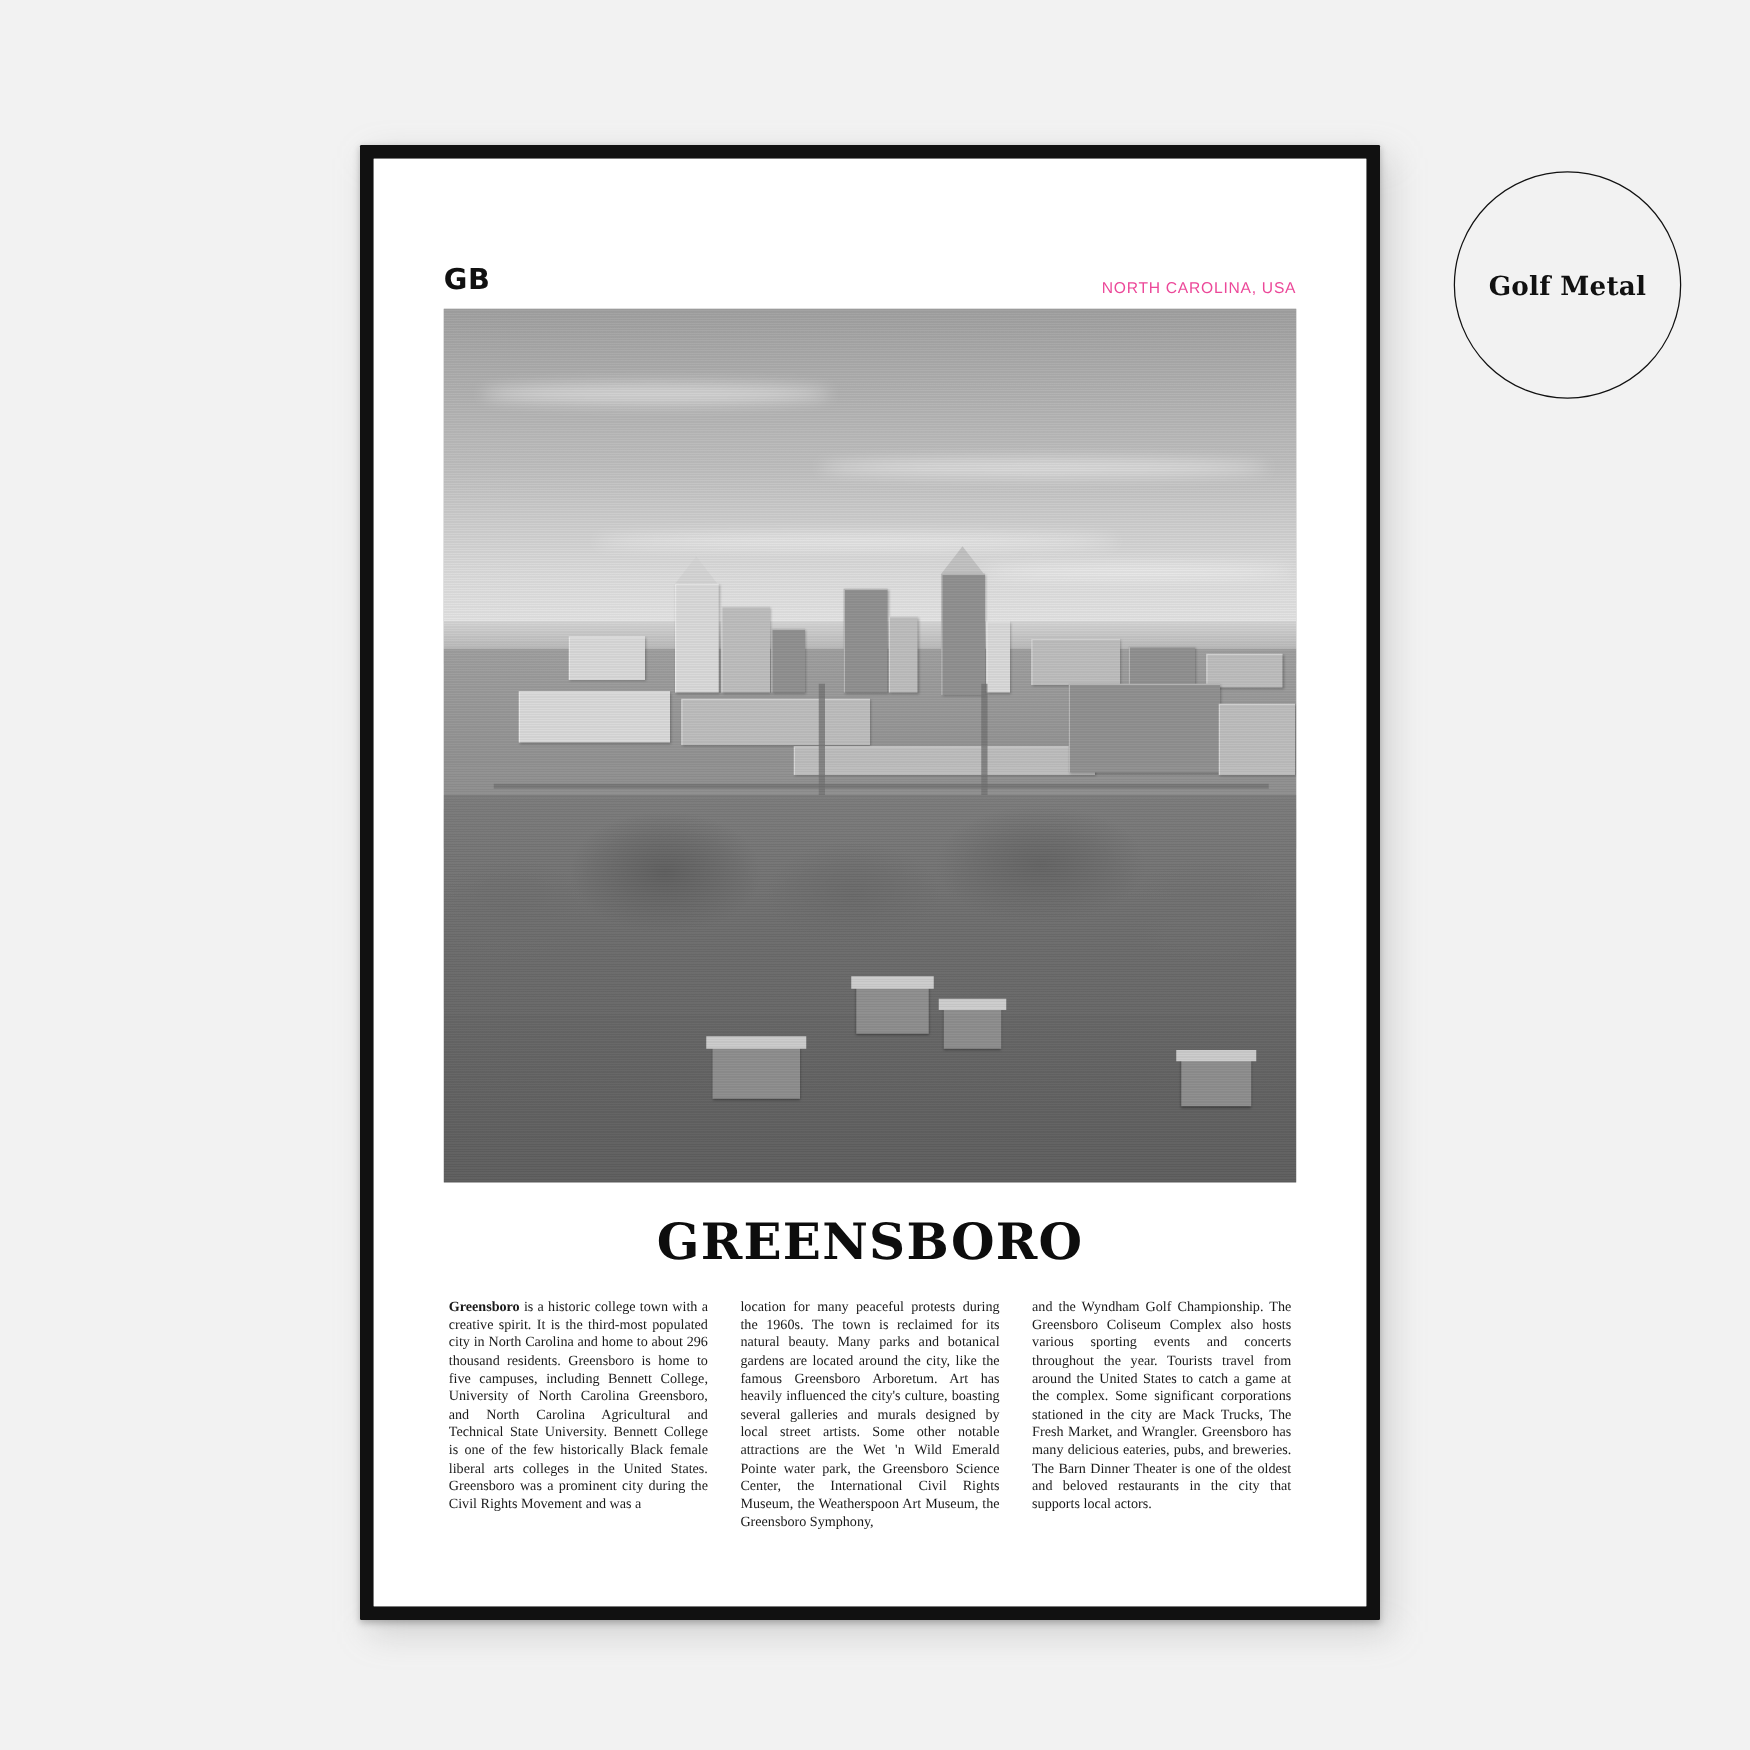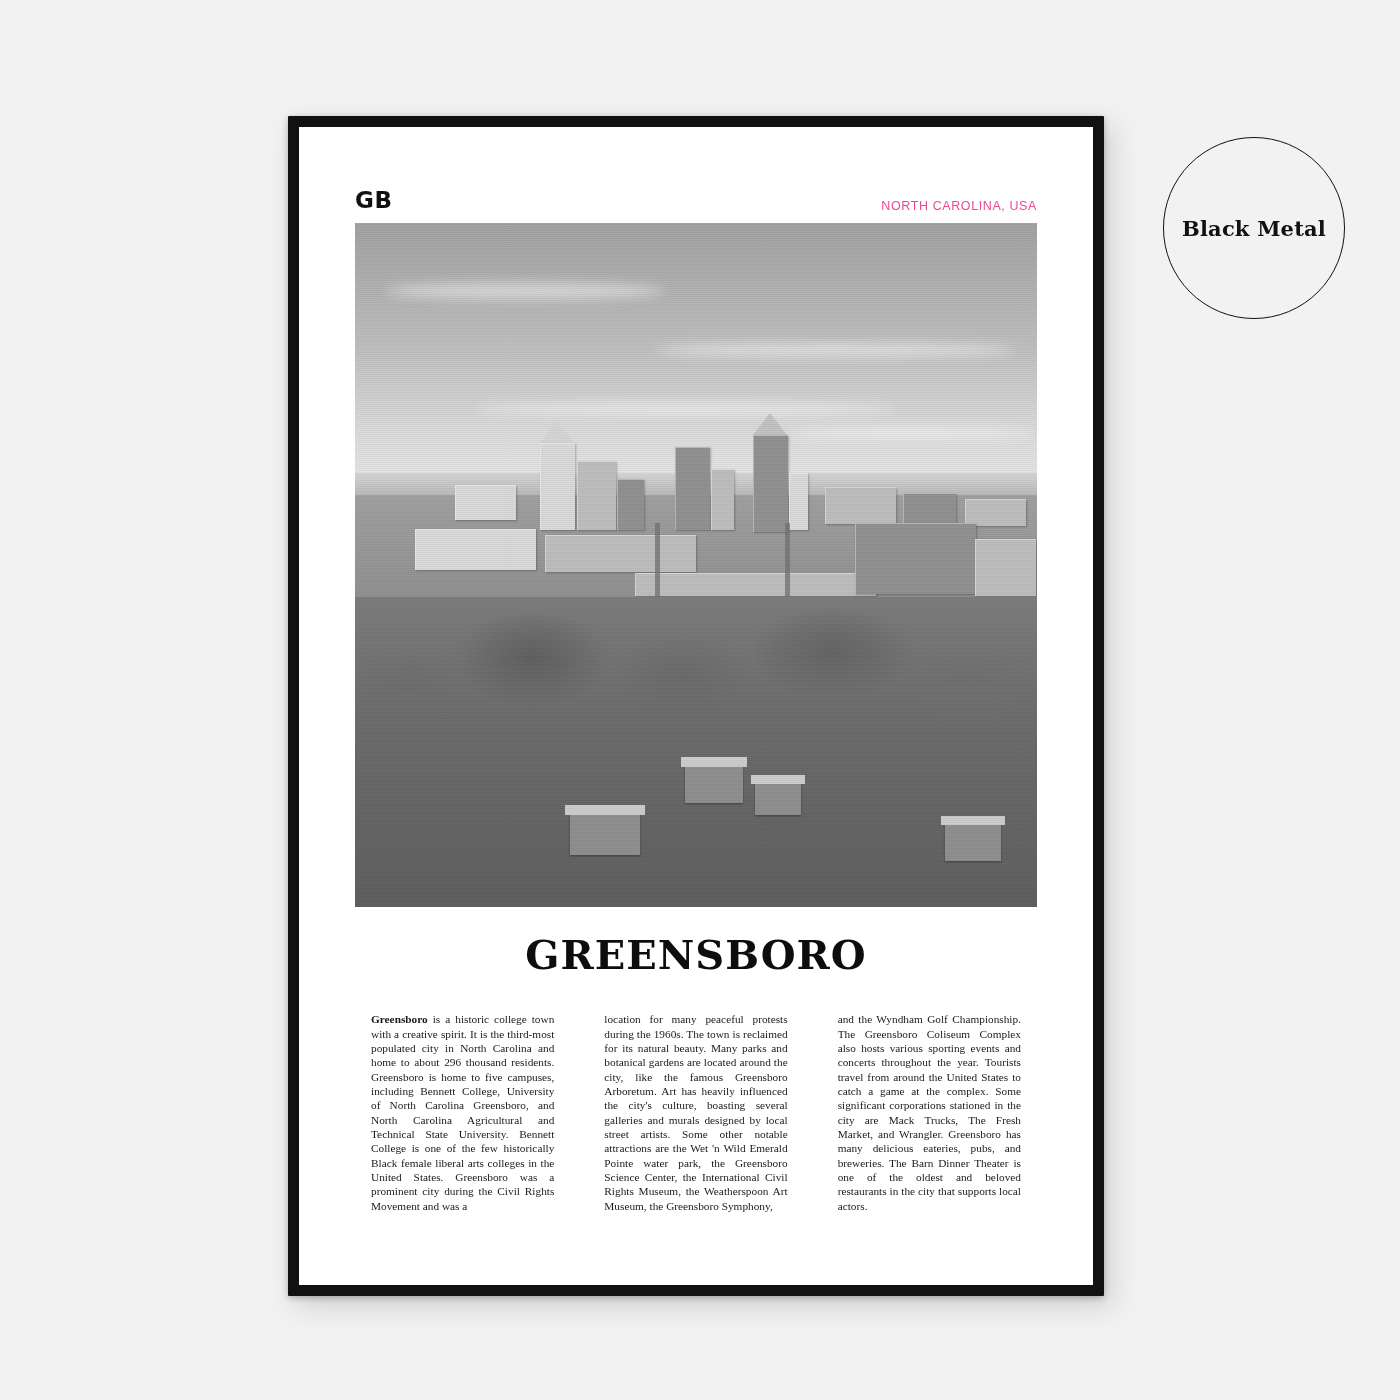--- a/index.html
+++ b/index.html
@@ -47,21 +47,21 @@
     right: 11px;
     bottom: 11px;
     background: #ffffff;
   }
 
   
   #poster {
     position: absolute;
     inset: 0;
     background: #ffffff;
-    padding: 60px 56px 56px 56px;
+    padding: 84px 56px 56px 56px;
     box-sizing: border-box;
     display: flex;
     flex-direction: column;
   }
   #poster-header {
     display: flex;
     justify-content: space-between;
     align-items: flex-end;
     margin-bottom: 10px;
   }
@@ -188,21 +188,21 @@
   #poster-body {
     display: flex;
     gap: 18px;
     font-family: "Liberation Serif", serif;
     font-size: 11.3px;
     line-height: 1.27;
     color: #1a1a1a;
     text-align: justify;
   }
   #poster-body .col { flex: 1; }
-  #poster-body .col p { margin: 16px; }
+  #poster-body .col p { margin: 4px; }
   #poster-body b { font-weight: bold; }
 
   
   #badge {
     position: absolute;
     left: 1163px;
     top: 137px;
     width: 180px;
     height: 180px;
     border: 1.5px solid #111;
@@ -303,14 +303,14 @@
             <p>and the Wyndham Golf Championship. The Greensboro Coliseum Complex also hosts various sporting events and concerts throughout the year. Tourists travel from around the United States to catch a game at the complex. Some significant corporations stationed in the city are Mack Trucks, The Fresh Market, and Wrangler. Greensboro has many delicious eateries, pubs, and breweries. The Barn Dinner Theater is one of the oldest and beloved restaurants in the city that supports local actors.</p>
           </div>
         </div>
 
       </div>
     </div>
   </div>
 </div>
 
 <div id="badge">
-  <span id="badge-label">Black Metal</span>
+  <span id="badge-label">Golf Metal</span>
 </div>
 
 </body></html>

